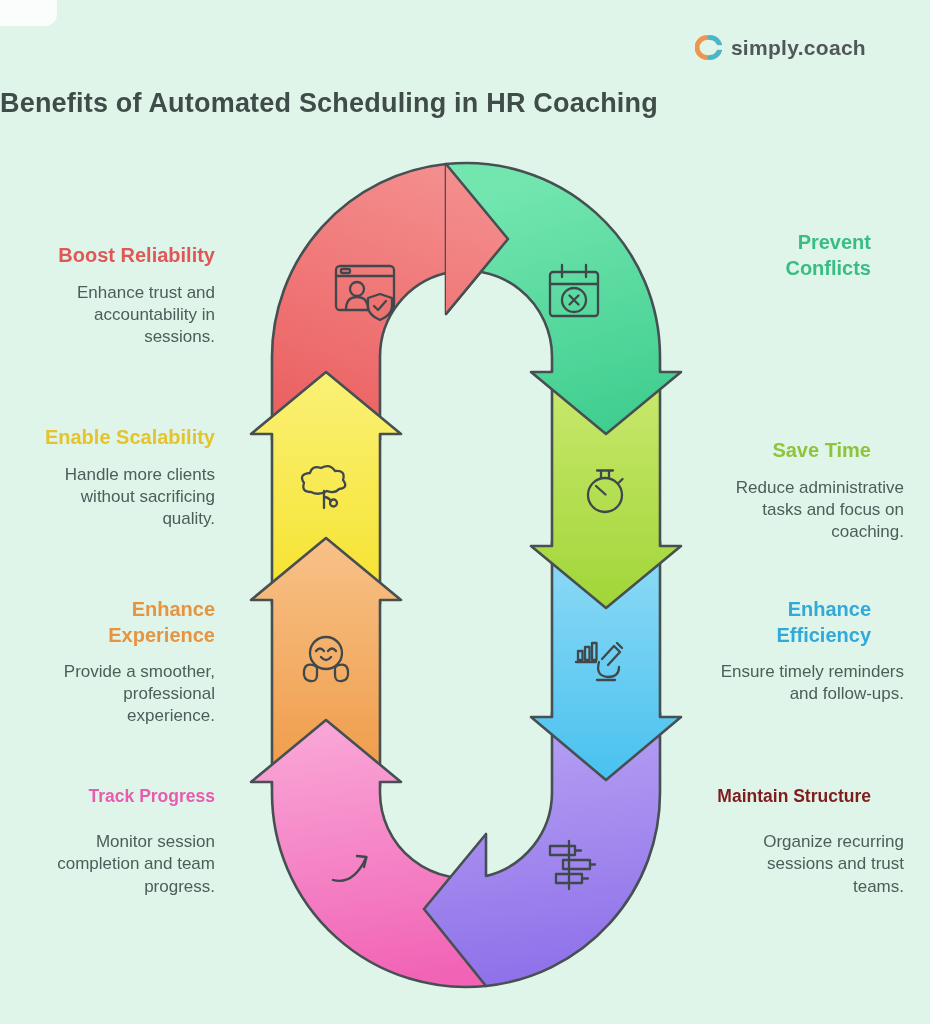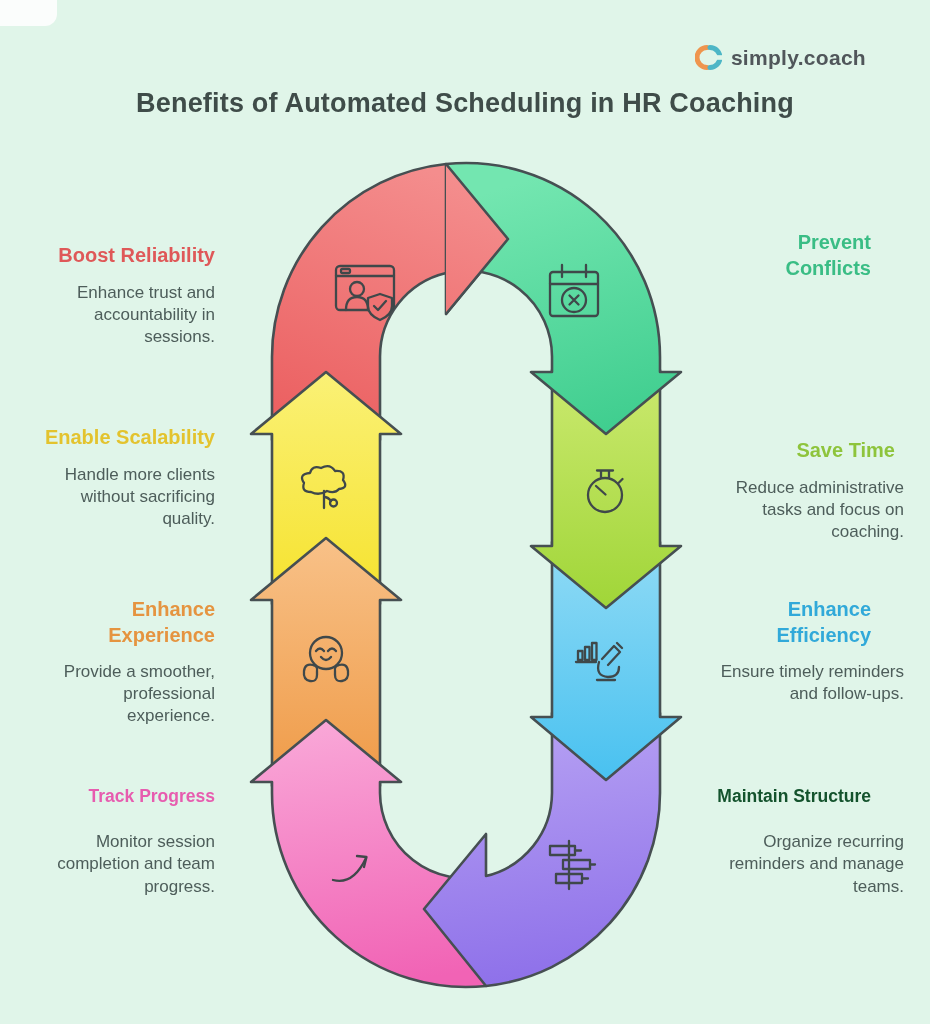--- a/index.html
+++ b/index.html
@@ -2,24 +2,24 @@
 <html><head>
 <meta charset="utf-8">
 <style>
   html,body{margin:0;padding:0;}
   .stage{
     position:relative;width:930px;height:1024px;overflow:hidden;
     background:#e0f5e9;
     font-family:"Liberation Sans","DejaVu Sans",sans-serif;
   }
   .corner{position:absolute;left:0;top:0;width:57px;height:26px;background:#fbfdfc;border-radius:0 0 12px 0;}
-  .logo{position:absolute;top:44px;right:64px;display:flex;align-items:center;gap:9px;}
+  .logo{position:absolute;top:34px;right:64px;display:flex;align-items:center;gap:9px;}
   .logo-text{font-size:21px;font-weight:700;color:#50565a;letter-spacing:.3px;}
   .title{
-    position:absolute;left:0;top:88px;width:100%;text-align:center;
+    position:absolute;left:0;top:88px;width:100%;text-align:left;
     font-size:27px;font-weight:700;color:#3f4c49;letter-spacing:.2px;
   }
   .ring{position:absolute;left:0;top:0;width:930px;height:1024px;}
   .benefit{position:absolute;}
   .benefit h3{margin:0 0 13px 0;font-size:20px;font-weight:700;line-height:1.28;}
   .benefit p{margin:0;font-size:17px;line-height:1.3;color:#4d5d5a;}
   .benefit.left{left:31px;width:184px;text-align:right;}
   .benefit.right{left:716px;width:188px;text-align:right;}
   .benefit.right h3{max-width:155px;}
   .benefit.small h3{font-size:17.5px;margin-bottom:24px;}
@@ -183,25 +183,25 @@
   </div>
   <div class="benefit left small" style="top:785px">
     <h3 style="color: rgb(231, 92, 175);">Track Progress</h3>
     <p>Monitor session completion and team progress.</p>
   </div>
 
   <div class="benefit right" style="top:230px">
     <h3 style="color: rgb(58, 189, 133);">Prevent Conflicts</h3>
   </div>
   <div class="benefit right" style="top:438px">
-    <h3 style="color: rgb(142, 196, 60); margin-left: 24px;">Save Time</h3>
+    <h3 style="color: rgb(142, 196, 60);">Save Time</h3>
     <p>Reduce administrative tasks and focus on coaching.</p>
   </div>
   <div class="benefit right" style="top:597px">
     <h3 style="color: rgb(49, 169, 217);">Enhance Efficiency</h3>
     <p>Ensure timely reminders and follow-ups.</p>
   </div>
   <div class="benefit right small" style="top:785px">
-    <h3 style="color: #14532d;">Maintain Structure</h3>
-    <p>Organize recurring reminders and manage teams.</p>
+    <h3 style="color: #7f1d1d;">Maintain Structure</h3>
+    <p>Organize recurring sessions and trust teams.</p>
   </div>
 
 </div>
 
 </body></html>

